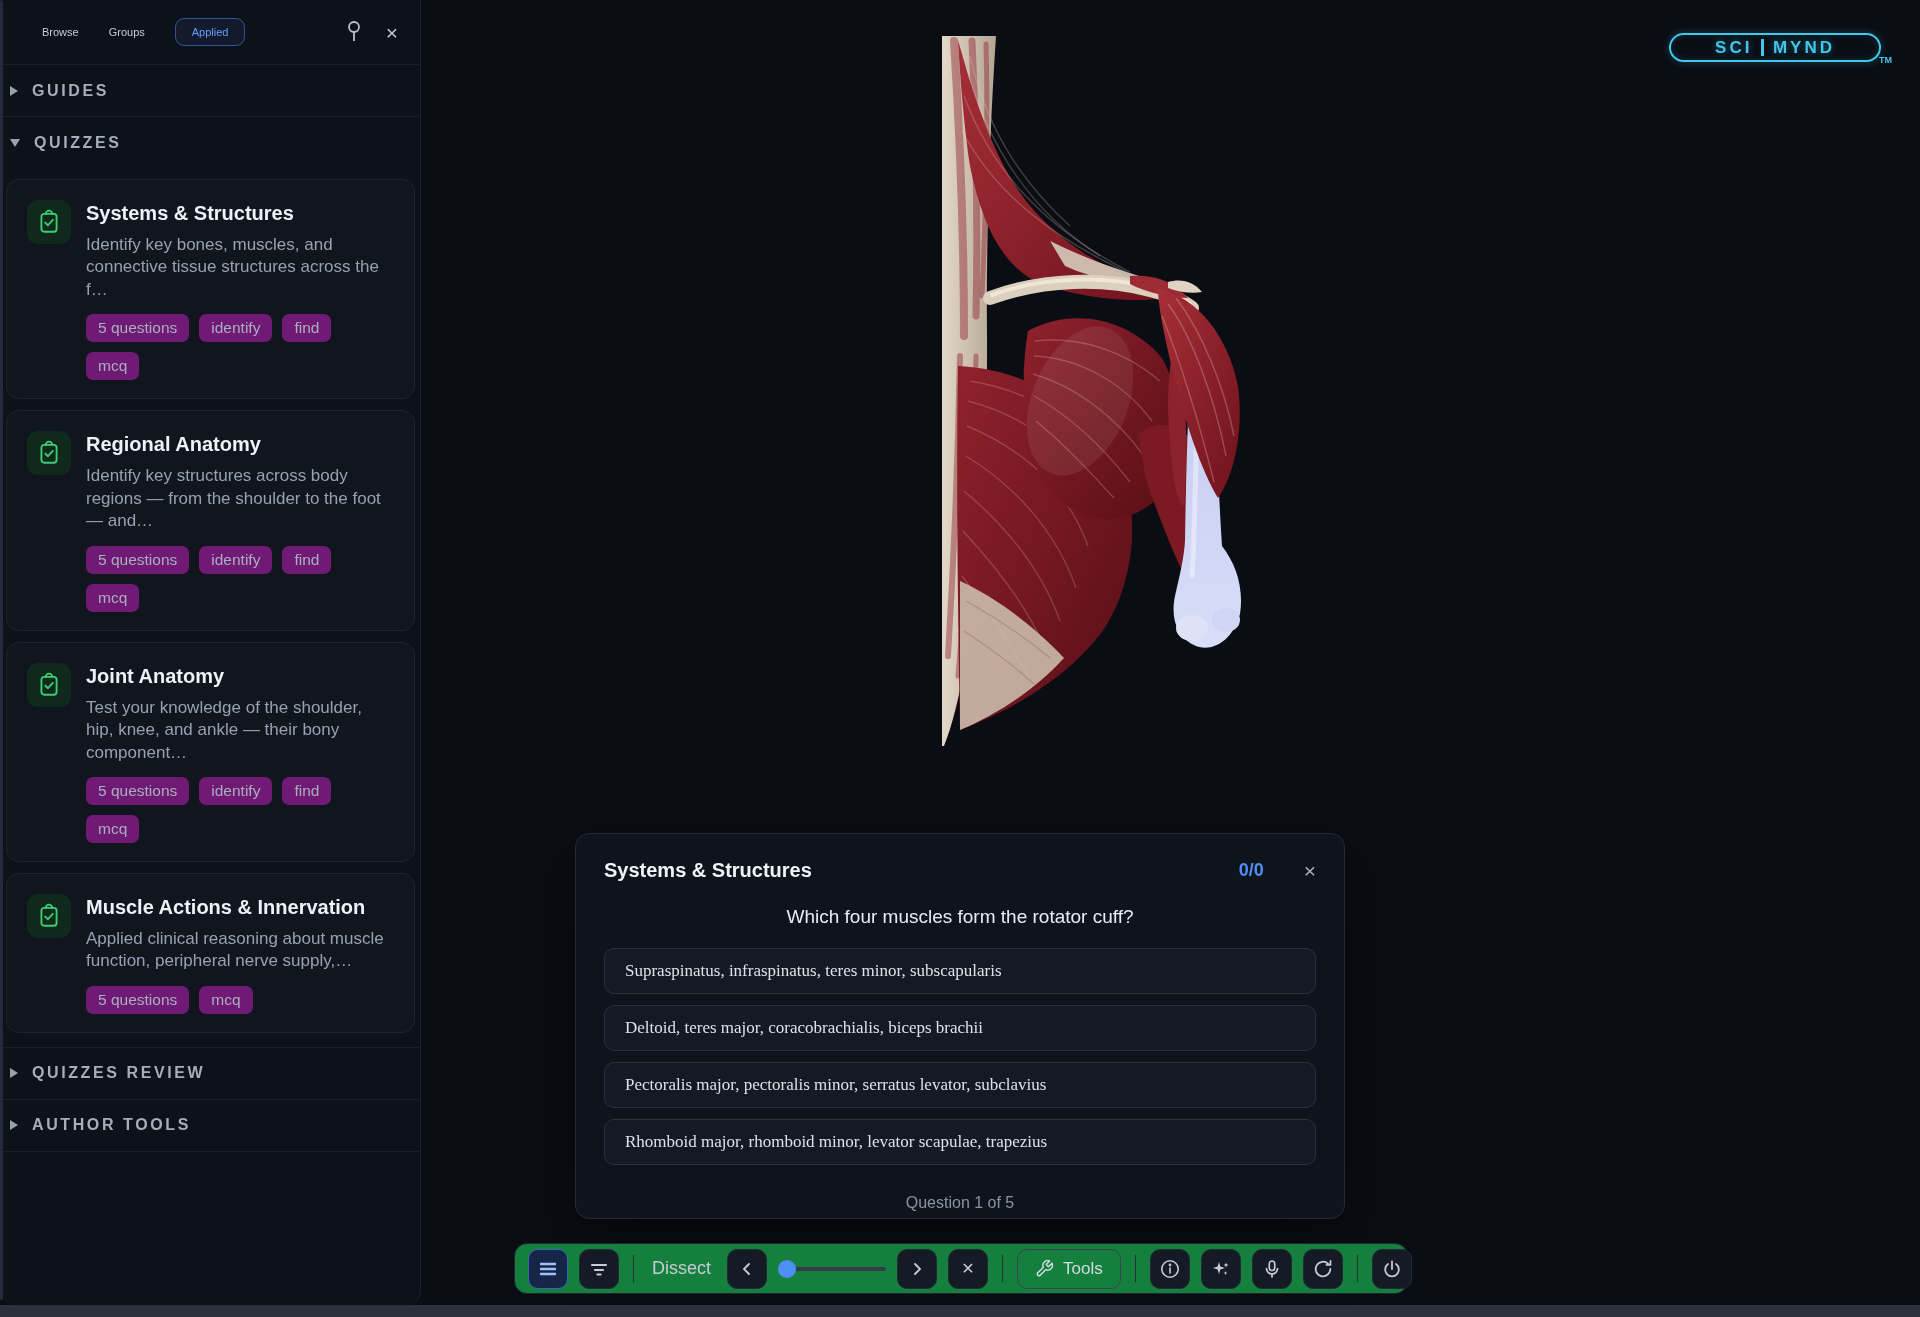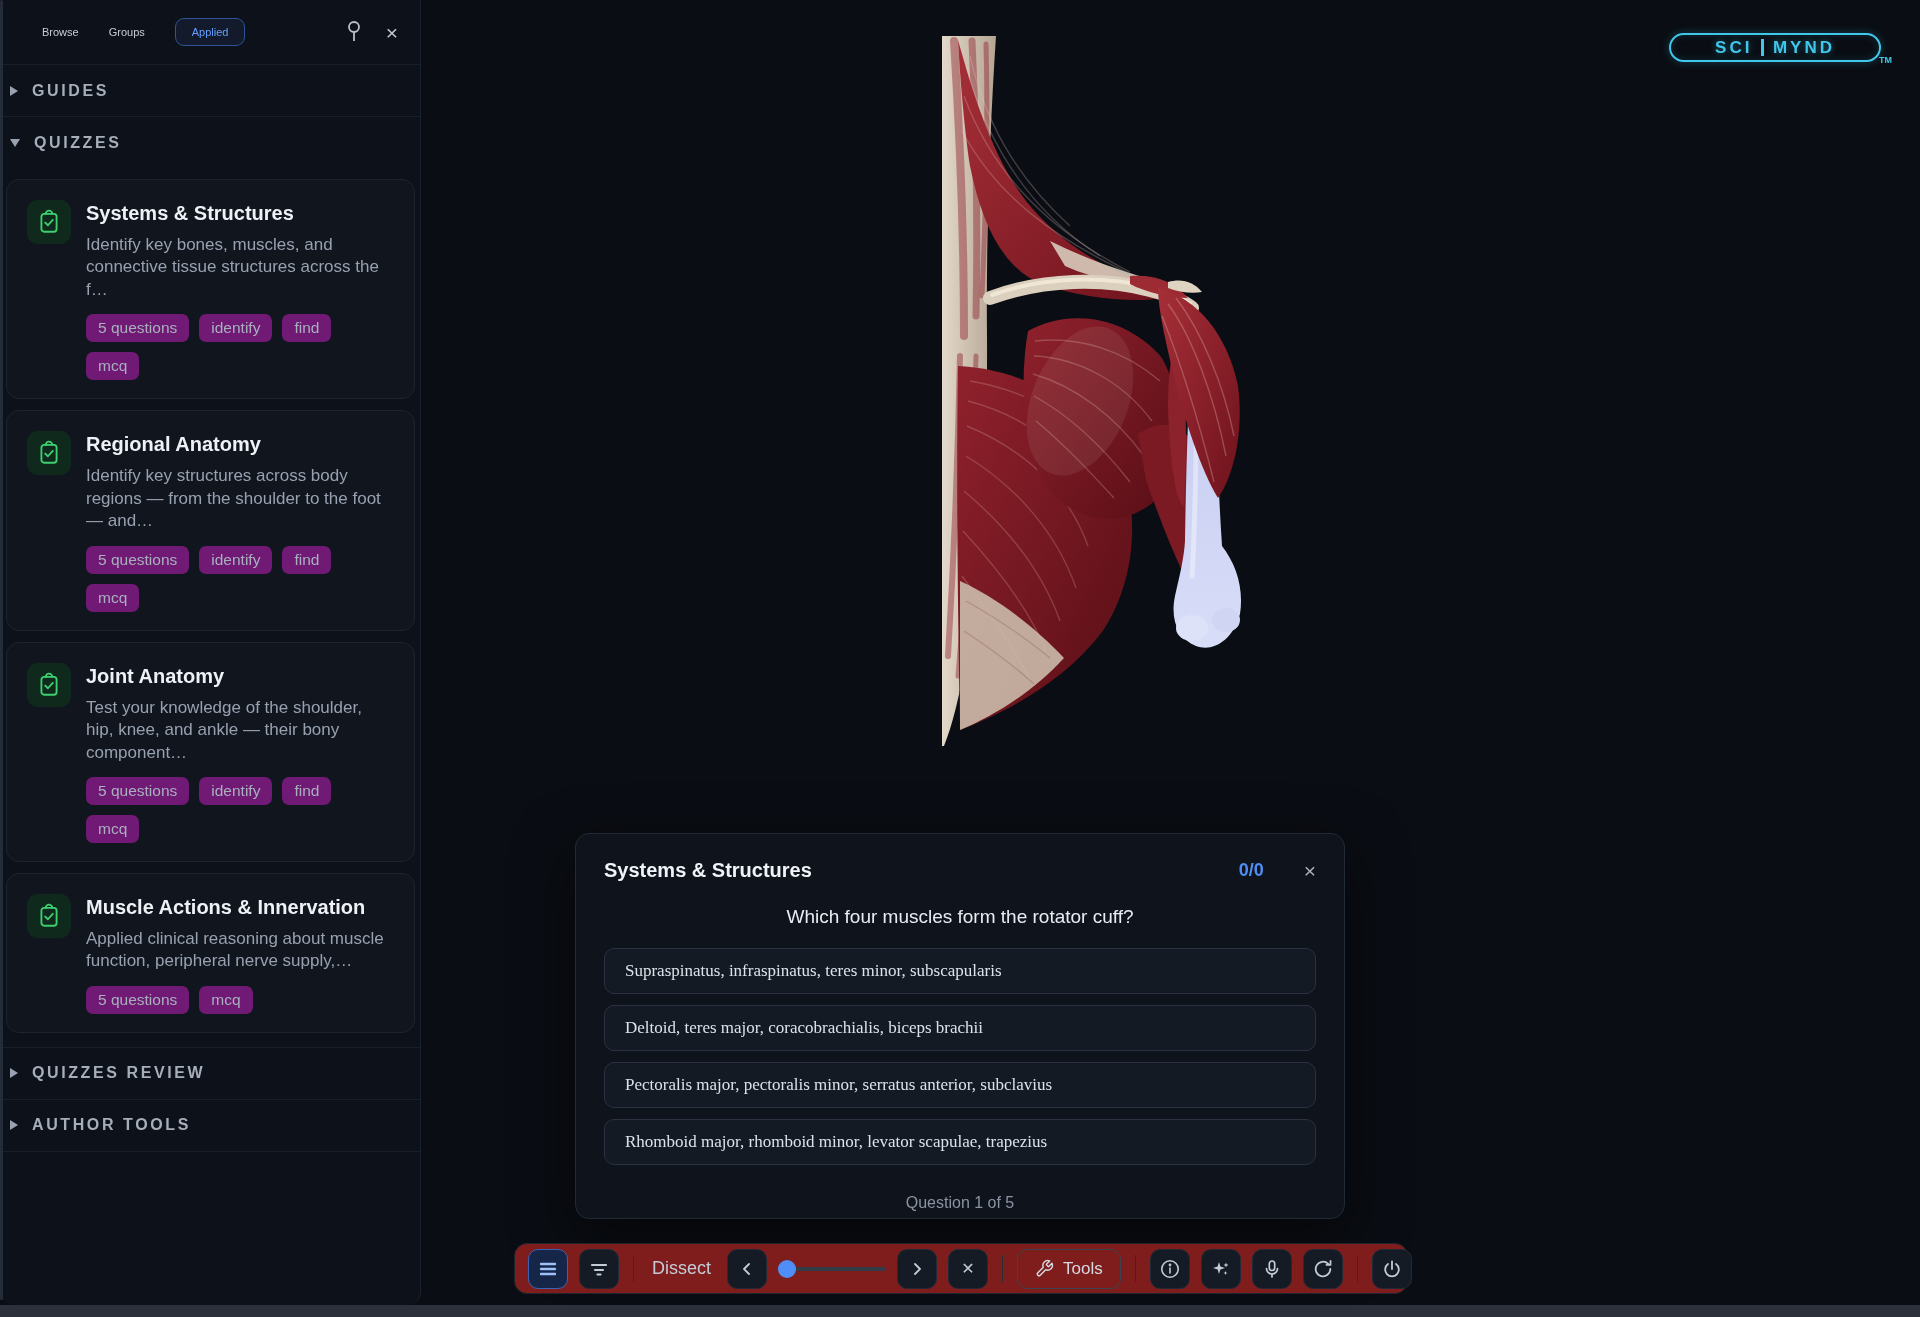--- a/index.html
+++ b/index.html
@@ -70,21 +70,21 @@
   .qp-options{margin-top:20px;display:flex;flex-direction:column;gap:11px;font-family:Liberation Serif, serif;}
   .qp-option{
     height:46px;display:flex;align-items:center;padding:0 20px;box-sizing:border-box;
     background:#141a24;border:1px solid #2a3140;border-radius:10px;
     color:#dde2ea;font-size:17px;
   }
   .qp-progress{text-align:center;margin-top:29px;color:#8a93a2;font-size:16px;}
   
   .toolbar{
     position:absolute;left:514px;top:1243px;width:894px;height:51px;box-sizing:border-box;
-    background:#7f1d1d;border:1px solid #202631;border-radius:13px;
+    background:#15803d;border:1px solid #202631;border-radius:13px;
     display:flex;align-items:center;gap:11px;padding:0 13px;
   }
   .tb-btn{
     flex:0 0 auto;width:40px;height:40px;border-radius:10px;background:#151b25;
     border:1px solid #232a37;display:flex;align-items:center;justify-content:center;box-sizing:border-box;
   }
   .tb-btn.active{background:#152648;border:1.5px solid #3a63b5;}
   .tb-divider{flex:0 0 auto;width:1px;height:27px;background:#272e3a;margin:0 3px;}
   .dissect-label{color:#c5cbd6;font-size:18px;margin:0 5px 0 4px;}
   .slider{flex:0 0 auto;width:108px;height:18px;position:relative;display:flex;align-items:center;}
@@ -321,21 +321,21 @@
 <div class="quiz-panel">
   <div class="qp-header">
     <span class="qp-title">Systems &amp; Structures</span>
     <span class="qp-score">0/0</span>
     <span class="qp-close">×</span>
   </div>
   <div class="qp-question">Which four muscles form the rotator cuff?</div>
   <div class="qp-options">
     <div class="qp-option">Supraspinatus, infraspinatus, teres minor, subscapularis</div>
     <div class="qp-option">Deltoid, teres major, coracobrachialis, biceps brachii</div>
-    <div class="qp-option">Pectoralis major, pectoralis minor, serratus anterior, subclavius</div>
+    <div class="qp-option">Pectoralis major, pectoralis minor, serratus levator, subclavius</div>
     <div class="qp-option">Rhomboid major, rhomboid minor, levator scapulae, trapezius</div>
   </div>
   <div class="qp-progress">Question 1 of 5</div>
 </div>
 
 <div class="toolbar">
   <div class="tb-btn active">
     <span>
       <svg width="22" height="22" viewBox="0 0 22 22" fill="none" stroke="#9fc0f5" stroke-width="2.4" stroke-linecap="round">
         <line x1="4" y1="6" x2="18" y2="6"></line>

